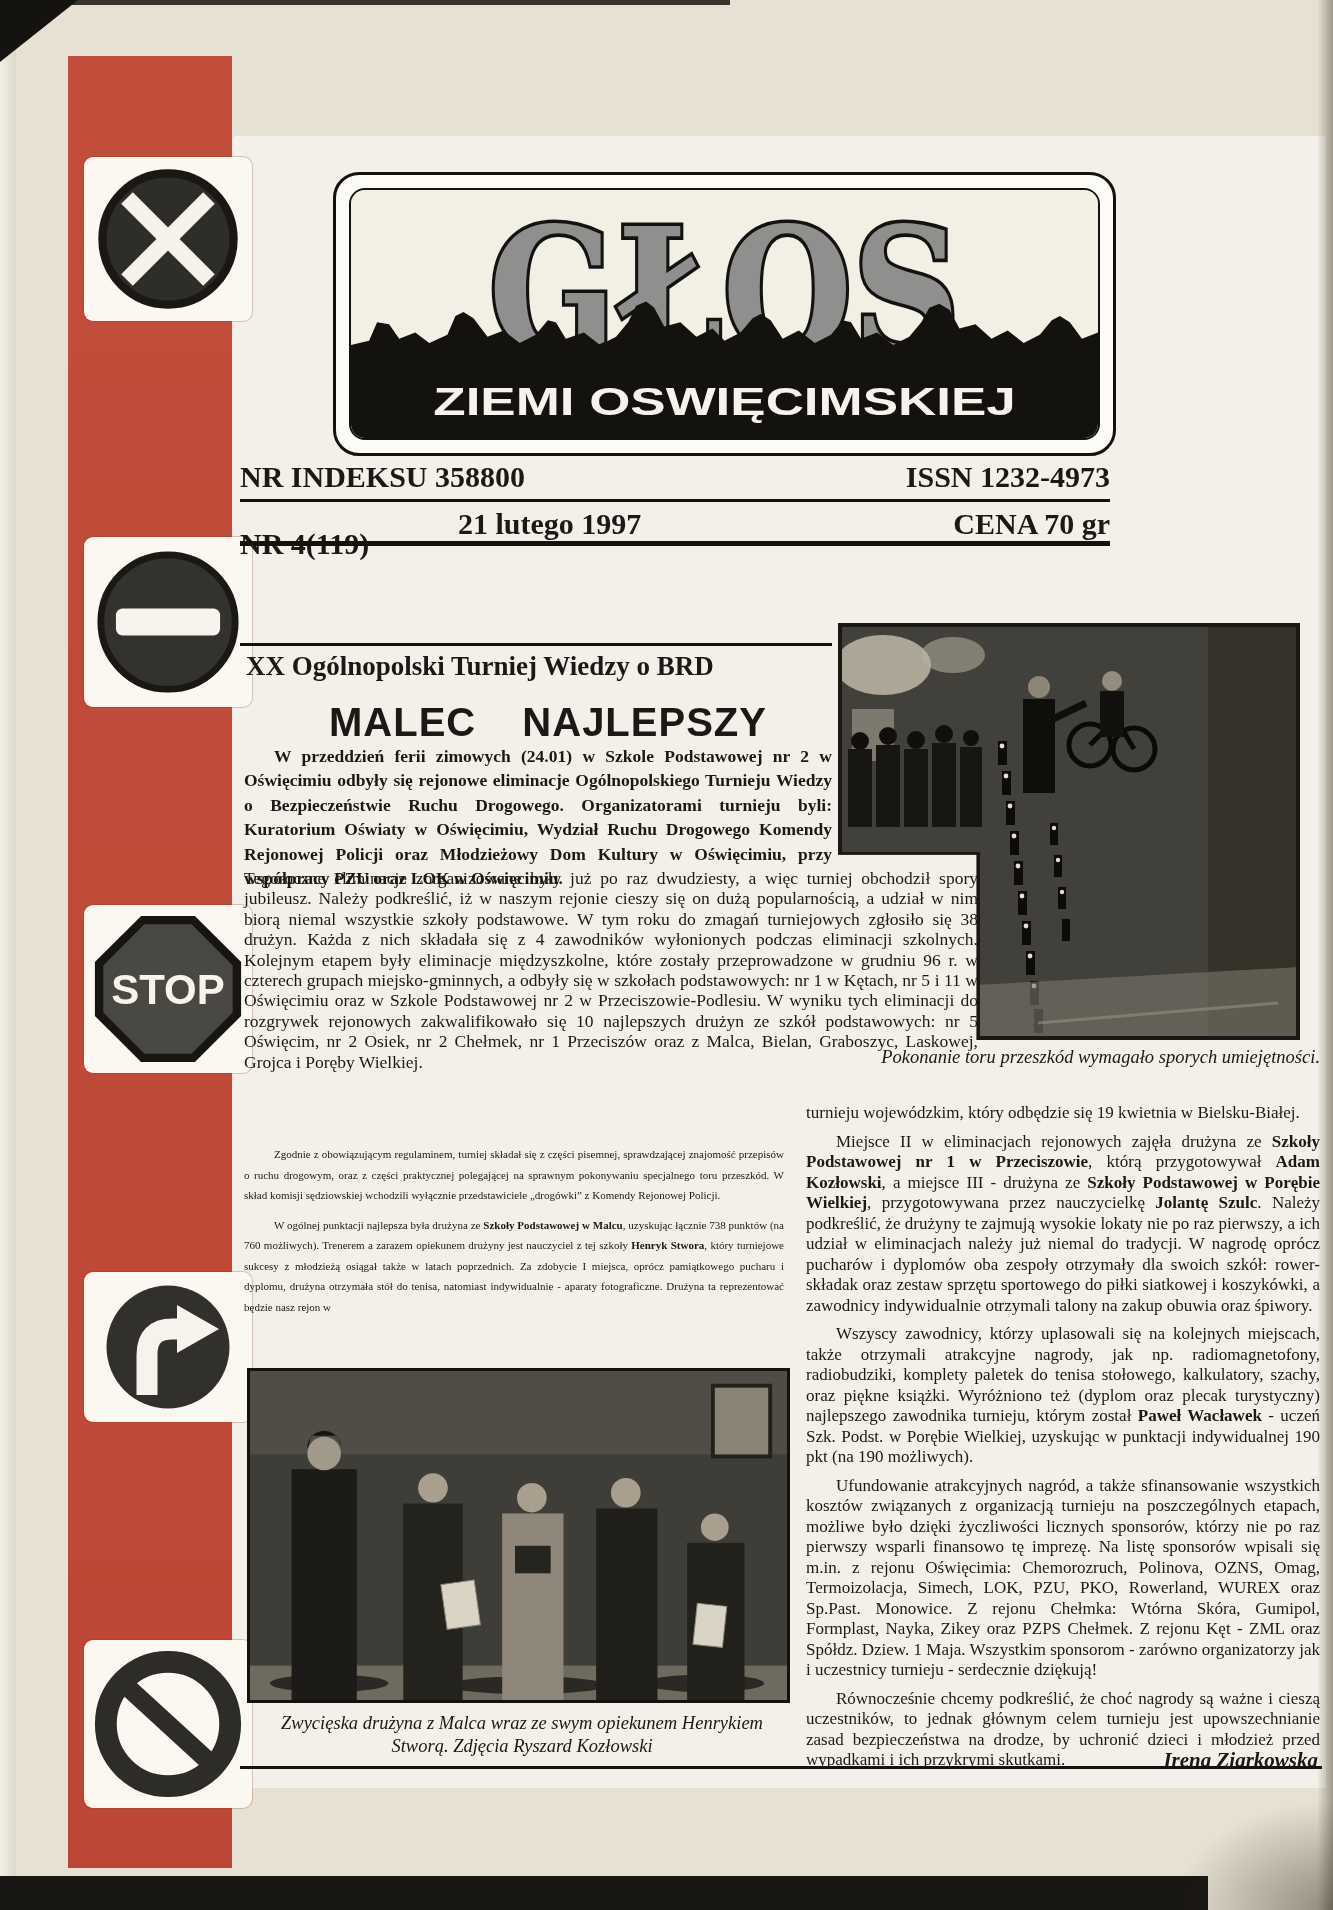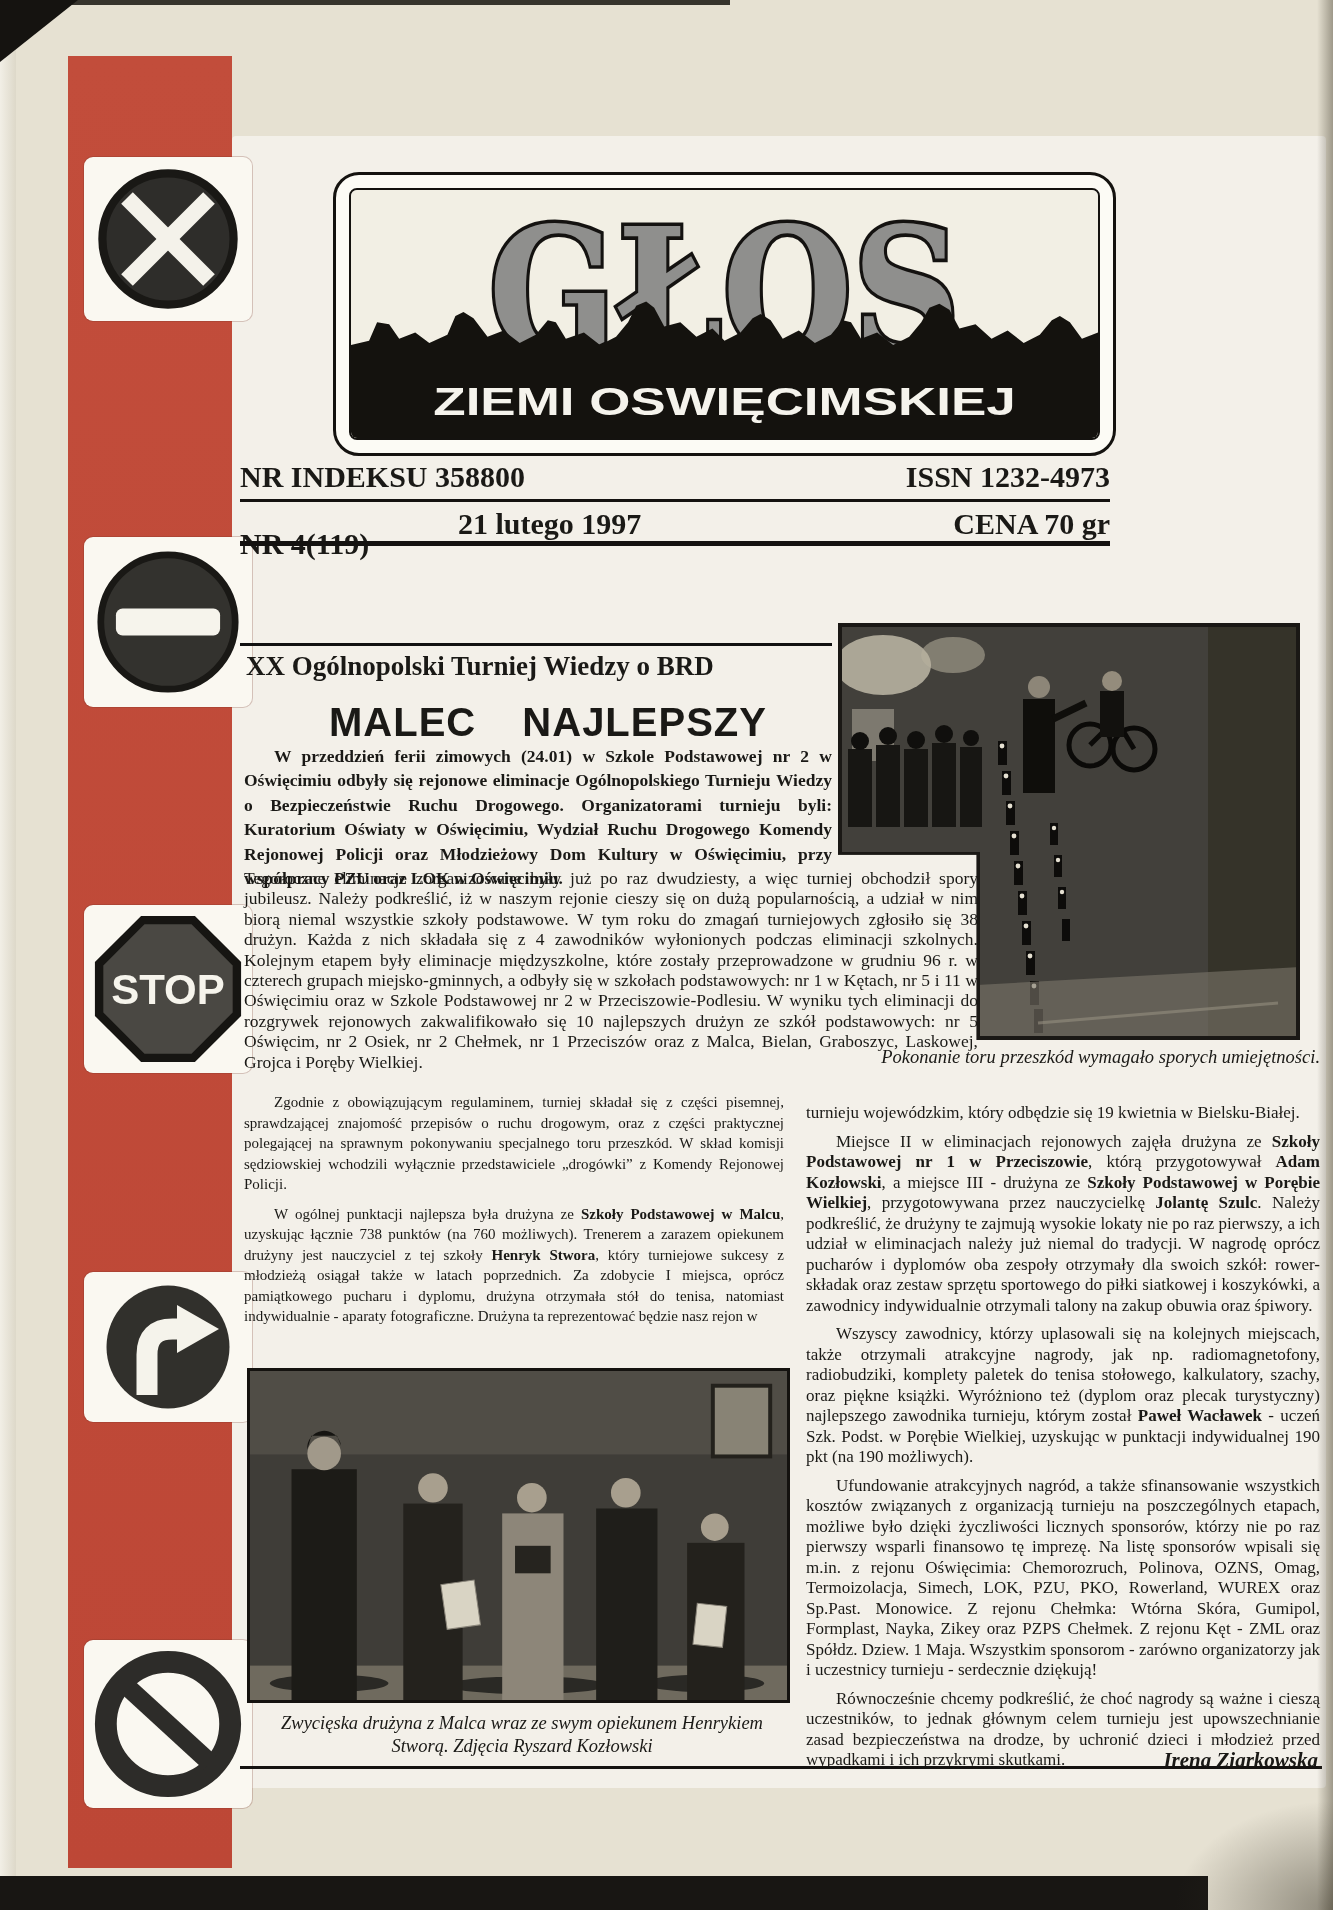--- a/index.html
+++ b/index.html
@@ -22,21 +22,21 @@
   .red-stripe{position:absolute;left:68px;top:56px;width:164px;height:1812px;
         background:linear-gradient(to bottom,#c24d3b,#bd4736);}
   .sign-card{position:absolute;left:16px;width:168px;background:#faf8f1;border-radius:9px;
         box-shadow:0 0 0 1px rgba(120,50,40,.25);}
   .sign-card svg{position:absolute;inset:0;width:100%;height:100%;}
 
   
   .masthead-card{position:absolute;left:333px;top:172px;width:777px;height:278px;
         background:#fcfbf5;border:3px solid #14120f;border-radius:26px;}
   .logo-box{position:absolute;left:13px;top:13px;right:13px;bottom:13px;background:#a3a3a3;
-        border:2px solid #14120f;border-radius:8px;overflow:hidden;}
+        border:2px solid #14120f;border-radius:16px;overflow:hidden;}
   .logo-box svg{width:100%;height:100%;display:block;}
   .glos-title{font-family:"DejaVu Serif",serif;font-weight:bold;}
   .glos-sub{font-family:"Liberation Sans",sans-serif;font-weight:bold;}
 
   .inforow{position:absolute;left:240px;width:870px;font-weight:bold;font-size:30px;}
   .row1{top:460px;display:flex;justify-content:space-between;}
   .row2{top:507px;height:30px;}
   .row2 .issue{position:absolute;left:0;top:0;margin-top:20px;}
   .row2 .date{position:absolute;left:218px;top:0;}
   .row2 .price{position:absolute;right:0;top:0;}
@@ -48,22 +48,22 @@
   .article-rule{position:absolute;left:240px;top:643px;width:592px;height:3px;background:#111;}
   .kicker{position:absolute;left:246px;top:651px;margin:0;font-size:27px;font-weight:bold;}
   .headline{position:absolute;left:240px;top:688px;width:592px;margin:12px;text-align:center;
         font-family:"Liberation Sans",sans-serif;font-size:40px;font-weight:bold;
         letter-spacing:1px;word-spacing:34px;white-space:nowrap;}
   p{margin:0;}
   .lead{position:absolute;left:244px;top:744px;width:588px;font-weight:bold;
         font-size:17.5px;line-height:24.4px;text-align:justify;text-indent:30px;}
   .para2{position:absolute;left:244px;top:868px;width:734px;
         font-size:17.5px;line-height:20.4px;text-align:justify;}
-  .col-left{position:absolute;left:244px;top:1092px;width:540px;
-        font-size:15px;line-height:20.5px;text-align:justify;}
+  .col-left{position:absolute;left:244px;top:1144px;width:540px;
+        font-size:11px;line-height:20.5px;text-align:justify;}
   .col-left p+p{margin-top:9px;}
   .col-left p{text-indent:30px;}
   .col-right{position:absolute;left:806px;top:1092px;width:514px;
         font-size:17px;line-height:20.5px;text-align:justify;}
   .col-right p{text-indent:30px;margin-top:8px;}
   .col-right p.first{text-indent:0;margin-top:11px;}
   .col-right{position:absolute;}
   .signature{position:absolute;right:2px;bottom:0;font-style:italic;font-weight:bold;font-size:21px;font-family:Liberation Serif, serif;}
   .p-last{position:relative;}
 

